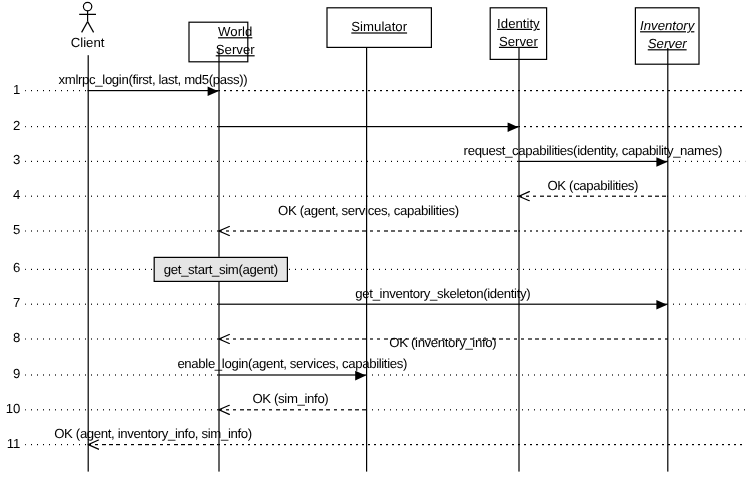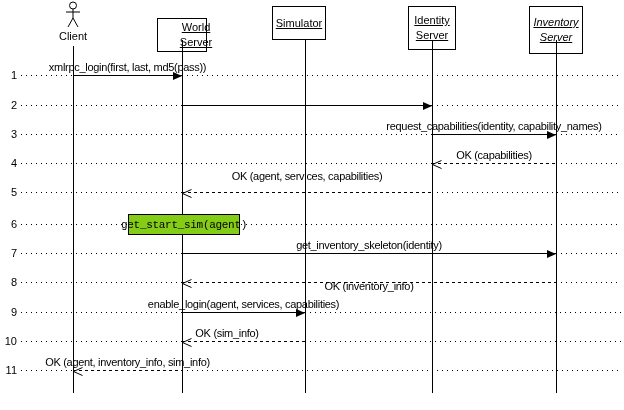--- a/index.html
+++ b/index.html
@@ -23,45 +23,44 @@
   .msg-label{
     white-space:nowrap;letter-spacing:-0.3px;height:14px;line-height:14px;
     transform:translateX(-50%);
   }
   .num{width:15px;text-align:right;height:14px;line-height:14px;}
   .tri-right{
     width:0;height:0;
     border-left:9px solid #000;border-top:4px solid transparent;border-bottom:4px solid transparent;
   }
   .selfbox{
-    border:1px solid #000;background:#84cc16;box-sizing:border-box;
+    border:1px solid #000;background:#e5e5e5;box-sizing:border-box;
     display:flex;align-items:center;justify-content:center;white-space:nowrap;
     letter-spacing:-0.3px;
-    font-family:Liberation Mono, monospace;
   }
 </style>
 </head>
 <body>
 
 <div class="stage" id="stage">
     <div class="abs" style="left: 64px; top: 1px; width: 18px; height: 28px;"><svg width="18" height="28" viewBox="0 0 18 28">
         <circle cx="9" cy="4.5" r="3.5" fill="none" stroke="#000"></circle>
         <line x1="9" y1="8" x2="9" y2="17" stroke="#000"></line>
         <line x1="2" y1="11" x2="16" y2="11" stroke="#000"></line>
         <line x1="9" y1="17" x2="4" y2="26" stroke="#000"></line>
         <line x1="9" y1="17" x2="14" y2="26" stroke="#000"></line>
       </svg></div>
     <div class="abs actor-label" style="left: 73px; top: 30px;">Client</div>
     <div class="abs lifeline" style="left: 73px; top: 46px; height: 347px;"></div>
     <div class="abs pbox" style="left: 157px; top: 18px; width: 50px; height: 34px; padding-left: 28px;">
       <div class="bline">World</div>
       <div class="bline">Server</div>
     </div>
     <div class="abs lifeline" style="left: 182px; top: 40px; height: 353px;"></div>
-    <div class="abs pbox" style="left: 272px; top: 6px; width: 54px; height: 34px;">
+    <div class="abs pbox" style="left: 272px; top: 6px; width: 88px; height: 34px;">
       <div class="bline">Simulator</div>
     </div>
     <div class="abs lifeline" style="left: 305px; top: 40px; height: 353px;"></div>
     <div class="abs pbox" style="left: 408px; top: 6px; width: 48px; height: 44px;">
       <div class="bline">Identity</div>
       <div class="bline">Server</div>
     </div>
     <div class="abs lifeline" style="left: 432px; top: 40px; height: 353px;"></div>
     <div class="abs pbox" style="left: 529px; top: 6px; width: 54px; height: 48px; font-style: italic;">
       <div class="bline">Inventory</div>
@@ -124,21 +123,21 @@
     <div class="abs solid-line" style="left: 182px; top: 312px; width: 123px;"></div>
     <div class="abs tri-right" style="left: 296px; top: 309px;"></div>
     <div class="abs msg-label" style="left: 243.5px; top: 297px;">enable_login(agent, services, capabilities)</div>
     <div class="abs num" style="left: 2px; top: 334px;">10</div>
     <div class="abs dots" style="left: 21px; top: 341px; width: 161px;"></div>
     <div class="abs dots" style="left: 305px; top: 341px; width: 316px;"></div>
     <div class="abs dashed-line" style="left: 182px; top: 341px; width: 123px;"></div>
     <div class="abs" style="left: 182px; top: 337px; width: 10px; height: 9px;"><svg width="10" height="9" viewBox="0 0 10 9">
         <path d="M9.5 0.5 L0.5 4.5 L9.5 8.5" fill="none" stroke="#000"></path>
       </svg></div>
-    <div class="abs msg-label" style="left: 227px; top: 326px;">OK (sim_info)</div>
+    <div class="abs msg-label" style="left: 242px; top: 326px;">OK (sim_info)</div>
     <div class="abs num" style="left: 2px; top: 363px;">11</div>
     <div class="abs dots" style="left: 21px; top: 370px; width: 52px;"></div>
     <div class="abs dots" style="left: 182px; top: 370px; width: 439px;"></div>
     <div class="abs dashed-line" style="left: 73px; top: 370px; width: 109px;"></div>
     <div class="abs" style="left: 73px; top: 366px; width: 10px; height: 9px;"><svg width="10" height="9" viewBox="0 0 10 9">
         <path d="M9.5 0.5 L0.5 4.5 L9.5 8.5" fill="none" stroke="#000"></path>
       </svg></div>
     <div class="abs msg-label" style="left: 127.5px; top: 355px;">OK (agent, inventory_info, sim_info)</div>
   </div>
 

